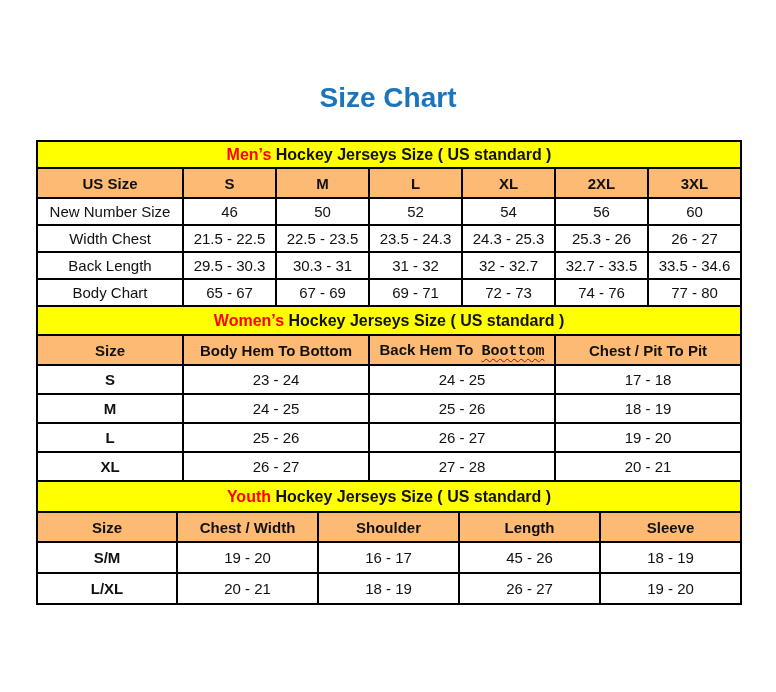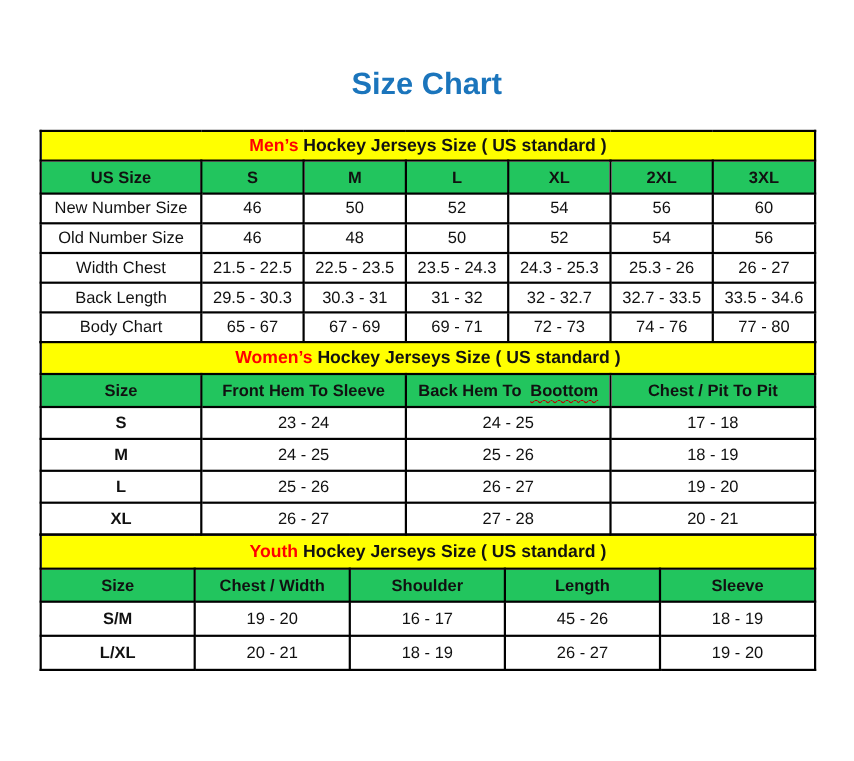--- a/index.html
+++ b/index.html
@@ -10,21 +10,21 @@
     color: #111111;
   }
   .page {
     position: relative;
     width: 776px;
     height: 692px;
     background: #ffffff;
     overflow: hidden;
   }
   .title {
-    padding-top: 60px;
+    padding-top: 82px;
     text-align: center;
     font-size: 28px;
     font-weight: bold;
     color: #1b75bc;
     letter-spacing: 0px;
   }
   .chart-wrap {
     width: 704px;
     margin: 26px auto 0 auto;
   }
@@ -49,33 +49,34 @@
     background: #ffff00;
     font-weight: bold;
     font-size: 16px;
     height: 33px;
     margin-left: 44px;
   }
   .band-accent { color: #ff0000; }
   .header-row th {
     font-weight: bold;
     height: 28px;
-    background: #22c55e;
+    background: #fdba74;
   }
   .men-table td   { height: 25px; }
   .women-table td { height: 27px; }
   .youth-table td { height: 29px; }
   .row-label-bold { font-weight: bold; }
   .squiggle {
     margin-left: 8px;
     text-decoration: underline;
     text-decoration-style: wavy;
     text-decoration-color: #c00000;
     text-decoration-thickness: 1px;
     text-underline-offset: 3px;
+    font-family: Liberation Mono, monospace;
   }
 </style>
 </head>
 <body>
 
 <div class="page">
 
   <div class="title">Size Chart</div>
 
   <div class="chart-wrap">
@@ -104,29 +105,20 @@
         <th>3XL</th>
       </tr>
       <tr>
         <td>New Number Size</td>
         <td>46</td>
         <td>50</td>
         <td>52</td>
         <td>54</td>
         <td>56</td>
         <td>60</td>
-      </tr>
-      <tr>
-        <td>Old Number Size</td>
-        <td>46</td>
-        <td>48</td>
-        <td>50</td>
-        <td>52</td>
-        <td>54</td>
-        <td>56</td>
       </tr>
       <tr>
         <td>Width Chest</td>
         <td>21.5 - 22.5</td>
         <td>22.5 - 23.5</td>
         <td>23.5 - 24.3</td>
         <td>24.3 - 25.3</td>
         <td>25.3 - 26</td>
         <td>26 - 27</td>
       </tr>
@@ -157,21 +149,21 @@
           <col style="width:186px">
           <col style="width:186px">
           <col style="width:186px">
       </colgroup>
       <tbody>
           <tr class="band-row">
         <td colspan="4"><span class="band-accent">Women’s</span><span> Hockey Jerseys Size ( US standard )</span></td>
       </tr>
       <tr class="header-row">
         <th>Size</th>
-        <th>Front Hem To Sleeve</th>
+        <th>Body Hem To Bottom</th>
         <th><span>Back Hem To</span><span class="squiggle">Boottom</span></th>
         <th>Chest / Pit To Pit</th>
       </tr>
       <tr>
         <td class="row-label-bold">S</td>
         <td>23 - 24</td>
         <td>24 - 25</td>
         <td>17 - 18</td>
       </tr>
       <tr>

